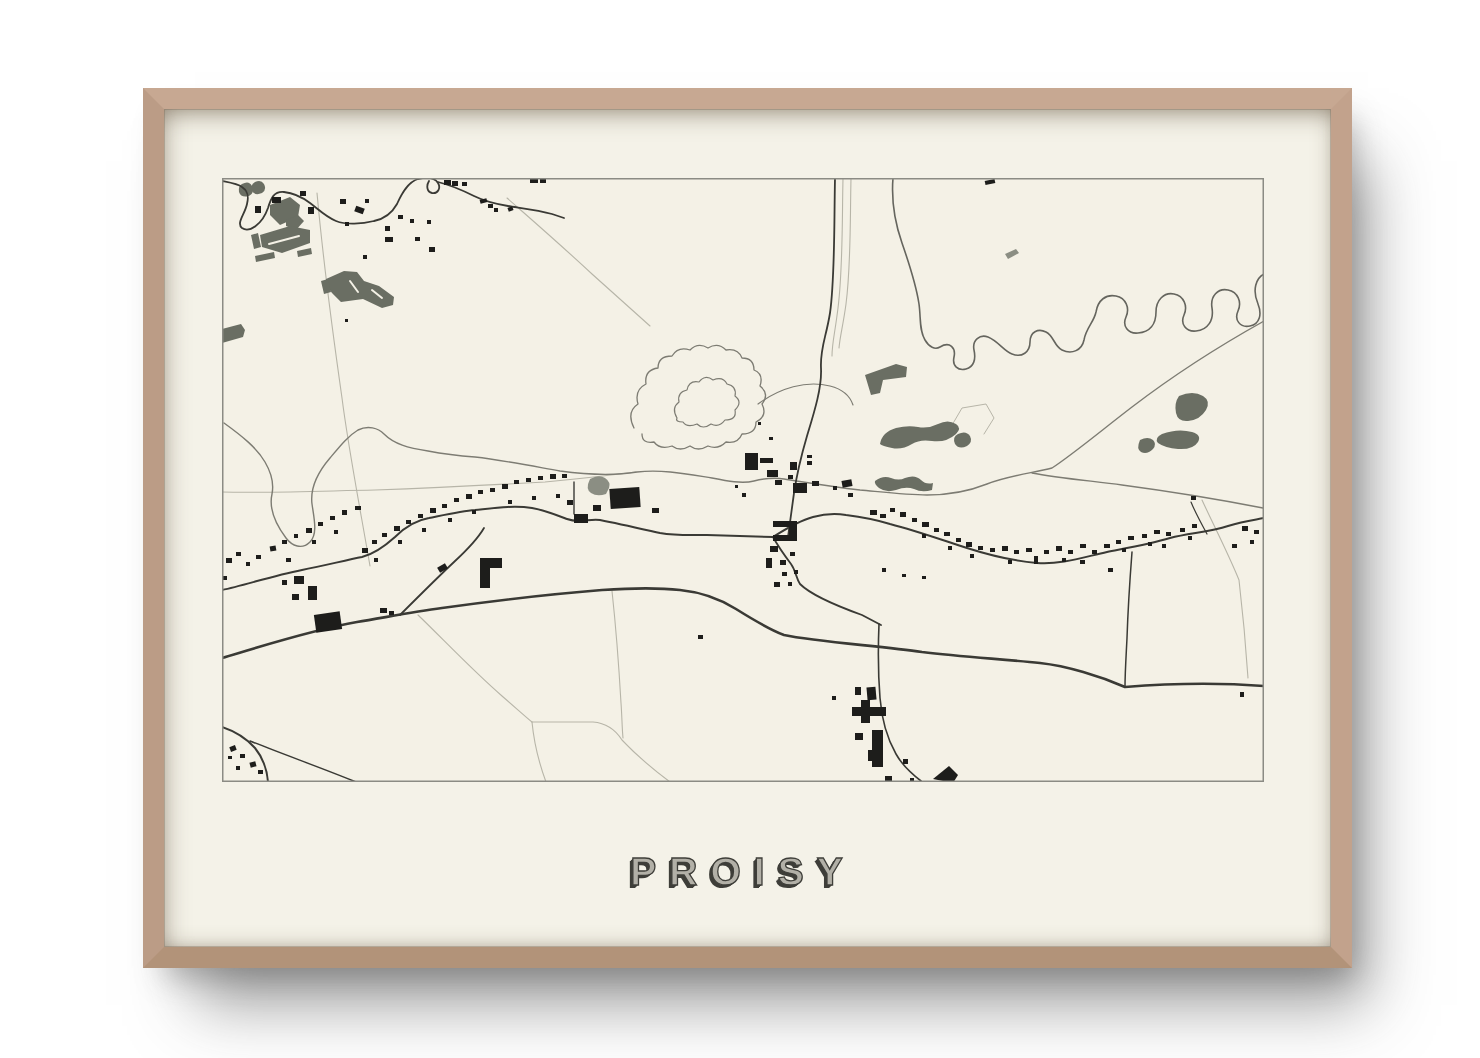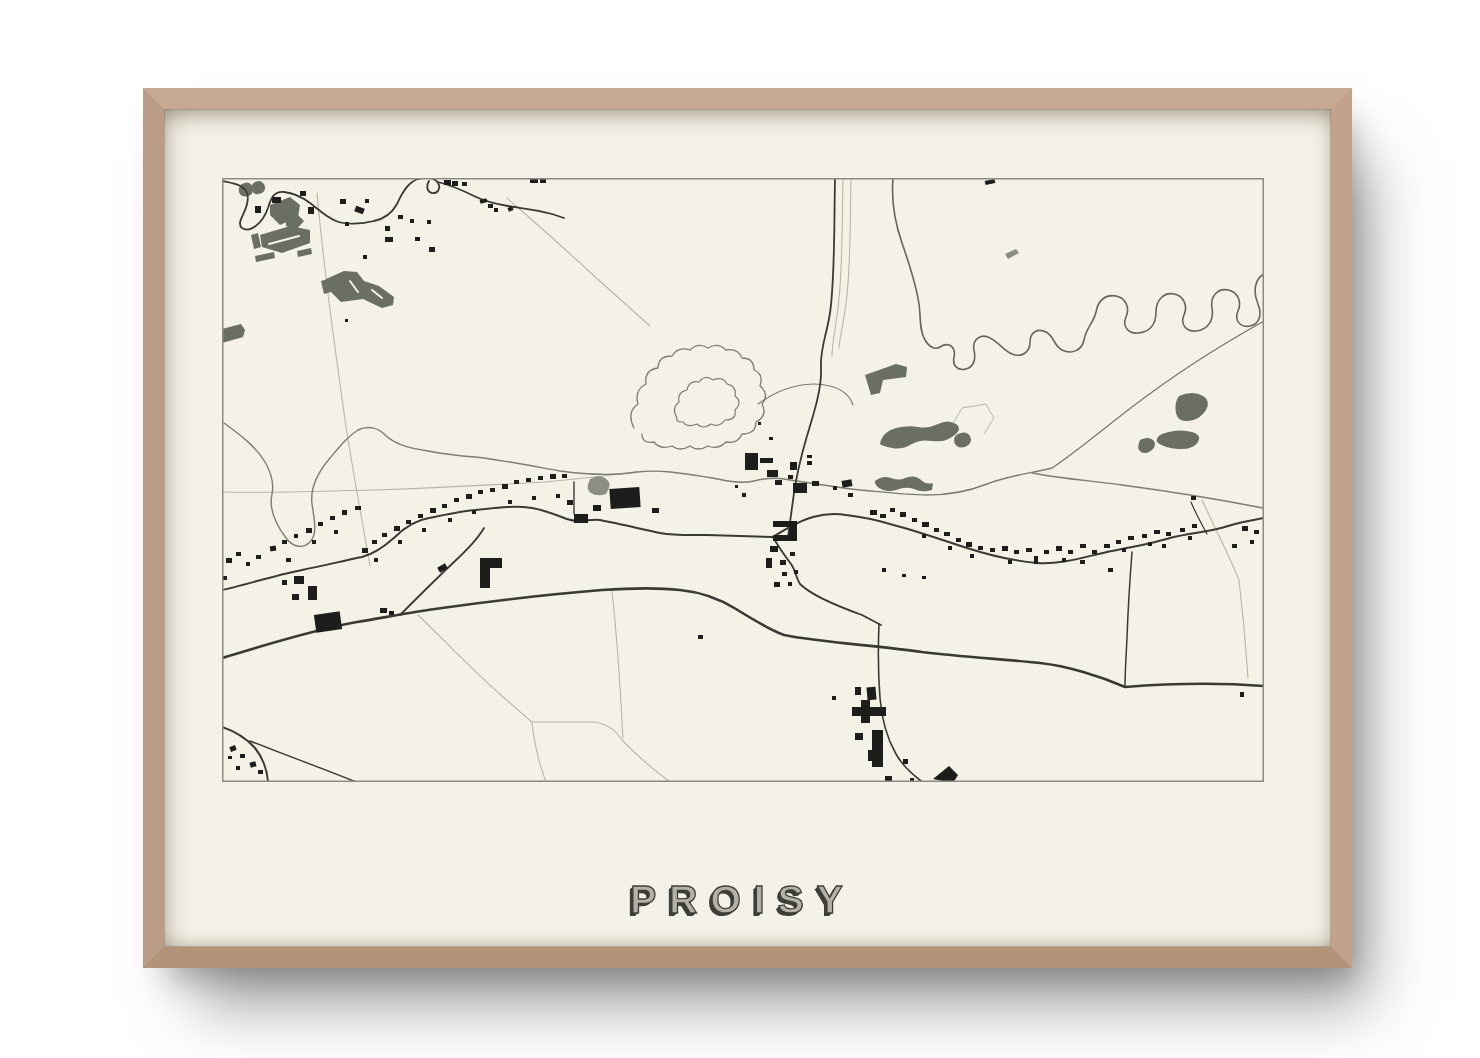--- a/index.html
+++ b/index.html
@@ -27,21 +27,21 @@
       inset 0 20px 24px -16px rgba(110,95,75,.65),
       inset 20px 0 24px -18px rgba(110,95,75,.45),
       inset -16px 0 20px -16px rgba(110,95,75,.35),
       inset 0 -16px 20px -16px rgba(110,95,75,.45);
   }
   .map-wrap{
     position:absolute;left:58px;top:69px;width:1042px;height:604px;background:var(--paper);
   }
   .map-wrap svg{display:block;width:100%;height:100%}
   .title-row{
-    position:absolute;left:58px;top:741px;width:1042px;text-align:center;margin-top:28px;
+    position:absolute;left:58px;top:741px;width:1042px;text-align:center;
   }
   .title-text{
     font-family:"Liberation Sans",sans-serif;
     font-weight:bold;font-size:39px;letter-spacing:13px;text-indent:13px;
     color:var(--title_face);
     -webkit-text-stroke:1.3px var(--title_ink);
     text-shadow:-1px 1px 0 var(--title_ink), -2px 2px 0 var(--title_ink), -3px 3px 0 var(--title_ink);
   }
 </style>
 </head>

